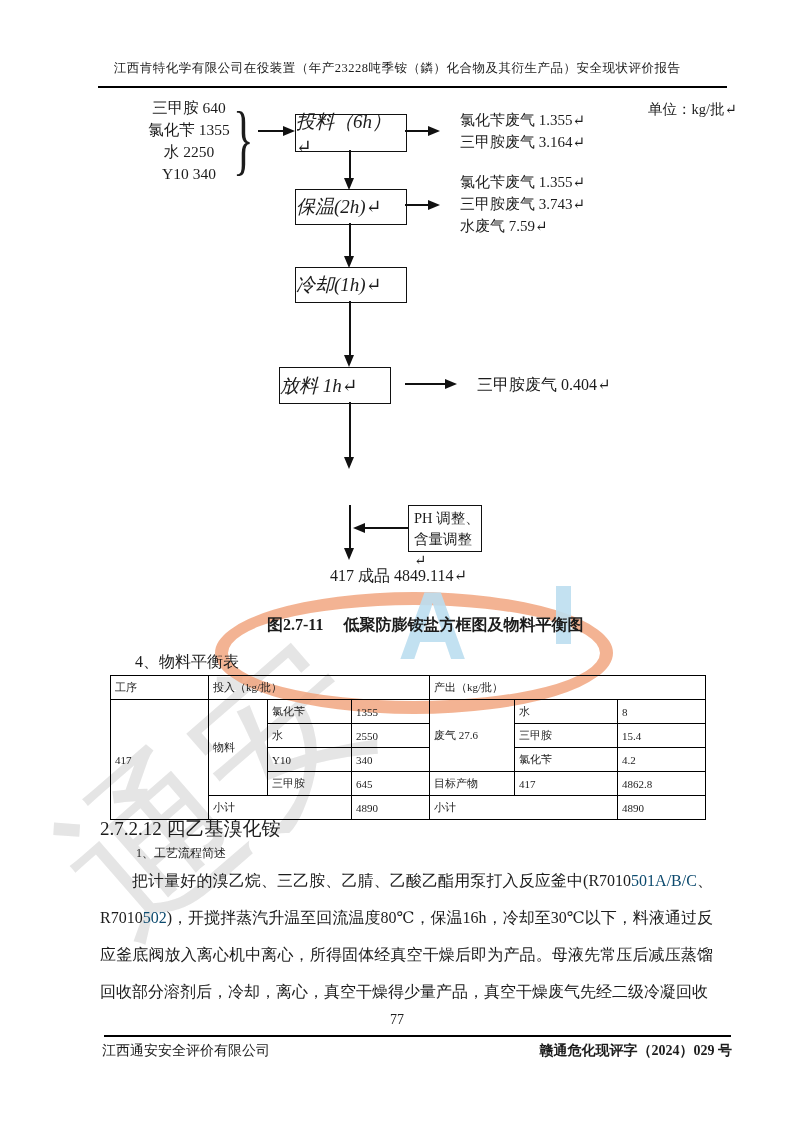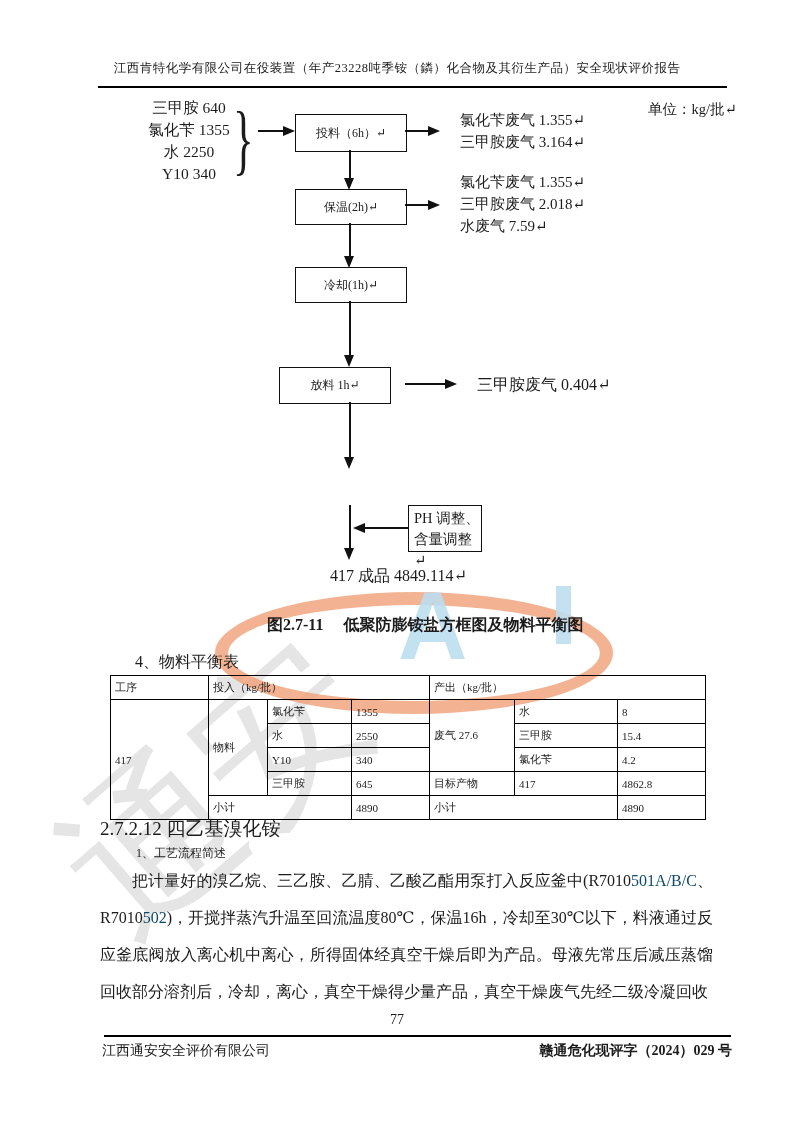--- a/index.html
+++ b/index.html
@@ -18,22 +18,22 @@
   .wm-callig{position:absolute;left:36px;top:836px;font-size:168px;color:#d4d4d4;opacity:.6;
     line-height:1;transform:rotate(-41deg);transform-origin:left top;white-space:nowrap;}
   
   .hdr-title{position:absolute;left:0;top:60px;width:100%;text-align:center;font-size:12.5px;letter-spacing:.5px;}
   .hdr-rule{position:absolute;left:98px;top:86px;width:629px;height:2px;background:#000;}
   .ftr-page{position:absolute;left:0;top:1012px;width:100%;text-align:center;font-size:14px;}
   .ftr-rule{position:absolute;left:104px;top:1035px;width:627px;height:2px;background:#000;}
   .ftr-left{position:absolute;left:102px;top:1042px;font-size:14px;}
   .ftr-right{position:absolute;right:62px;top:1042px;font-size:14px;font-weight:bold;}
   
-  .fbox{position:absolute;border:1.5px solid #111;display:flex;align-items:center;justify-content:center;
-    font-size:12px;background:transparent;z-index:1;}
+  .fbox{position:absolute;border:1.5px solid #111;display:flex;align-items:center;
+    font-size:19px;background:transparent;z-index:1;font-style:italic;}
   .hline{position:absolute;height:2px;background:#111;z-index:1;}
   .vline{position:absolute;width:2px;background:#111;z-index:1;}
   .arr-r{position:absolute;width:0;height:0;border-top:5px solid transparent;border-bottom:5px solid transparent;border-left:12px solid #111;z-index:1;}
   .arr-l{position:absolute;width:0;height:0;border-top:5px solid transparent;border-bottom:5px solid transparent;border-right:12px solid #111;z-index:1;}
   .arr-d{position:absolute;width:0;height:0;border-left:5px solid transparent;border-right:5px solid transparent;border-top:12px solid #111;z-index:1;}
   .fc-text{position:absolute;font-size:15px;line-height:22px;z-index:1;white-space:nowrap;margin-left:17px;}
   .inputs{position:absolute;left:138px;top:97px;width:102px;text-align:center;font-size:15.5px;line-height:22px;z-index:1;}
   .brace{position:absolute;left:233px;top:93px;font-size:78px;line-height:94px;transform:scaleX(.55);
     transform-origin:left center;font-weight:200;z-index:1;}
   .unit{position:absolute;left:648px;top:100px;font-size:14.5px;z-index:1;}
@@ -109,21 +109,21 @@
   <div class="arr-r" style="left:428px;top:126px;"></div>
   <div class="fc-text" style="left:443px;top:109px;">
     <div>氯化苄废气 1.355↵</div>
     <div>三甲胺废气 3.164↵</div>
   </div>
 
   <div class="hline" style="left:405px;top:204px;width:24px;"></div>
   <div class="arr-r" style="left:428px;top:200px;"></div>
   <div class="fc-text" style="left:443px;top:171px;">
     <div>氯化苄废气 1.355↵</div>
-    <div>三甲胺废气 2.018↵</div>
+    <div>三甲胺废气 3.743↵</div>
     <div>水废气 7.59↵</div>
   </div>
 
   <div class="hline" style="left:405px;top:383px;width:41px;"></div>
   <div class="arr-r" style="left:445px;top:379px;"></div>
   <div class="fc-text" style="left:460px;top:374px;font-size:16px;">三甲胺废气 0.404↵</div>
 
   <div class="ph-box">
     <div>PH 调整、</div>
     <div>含量调整↵</div>

